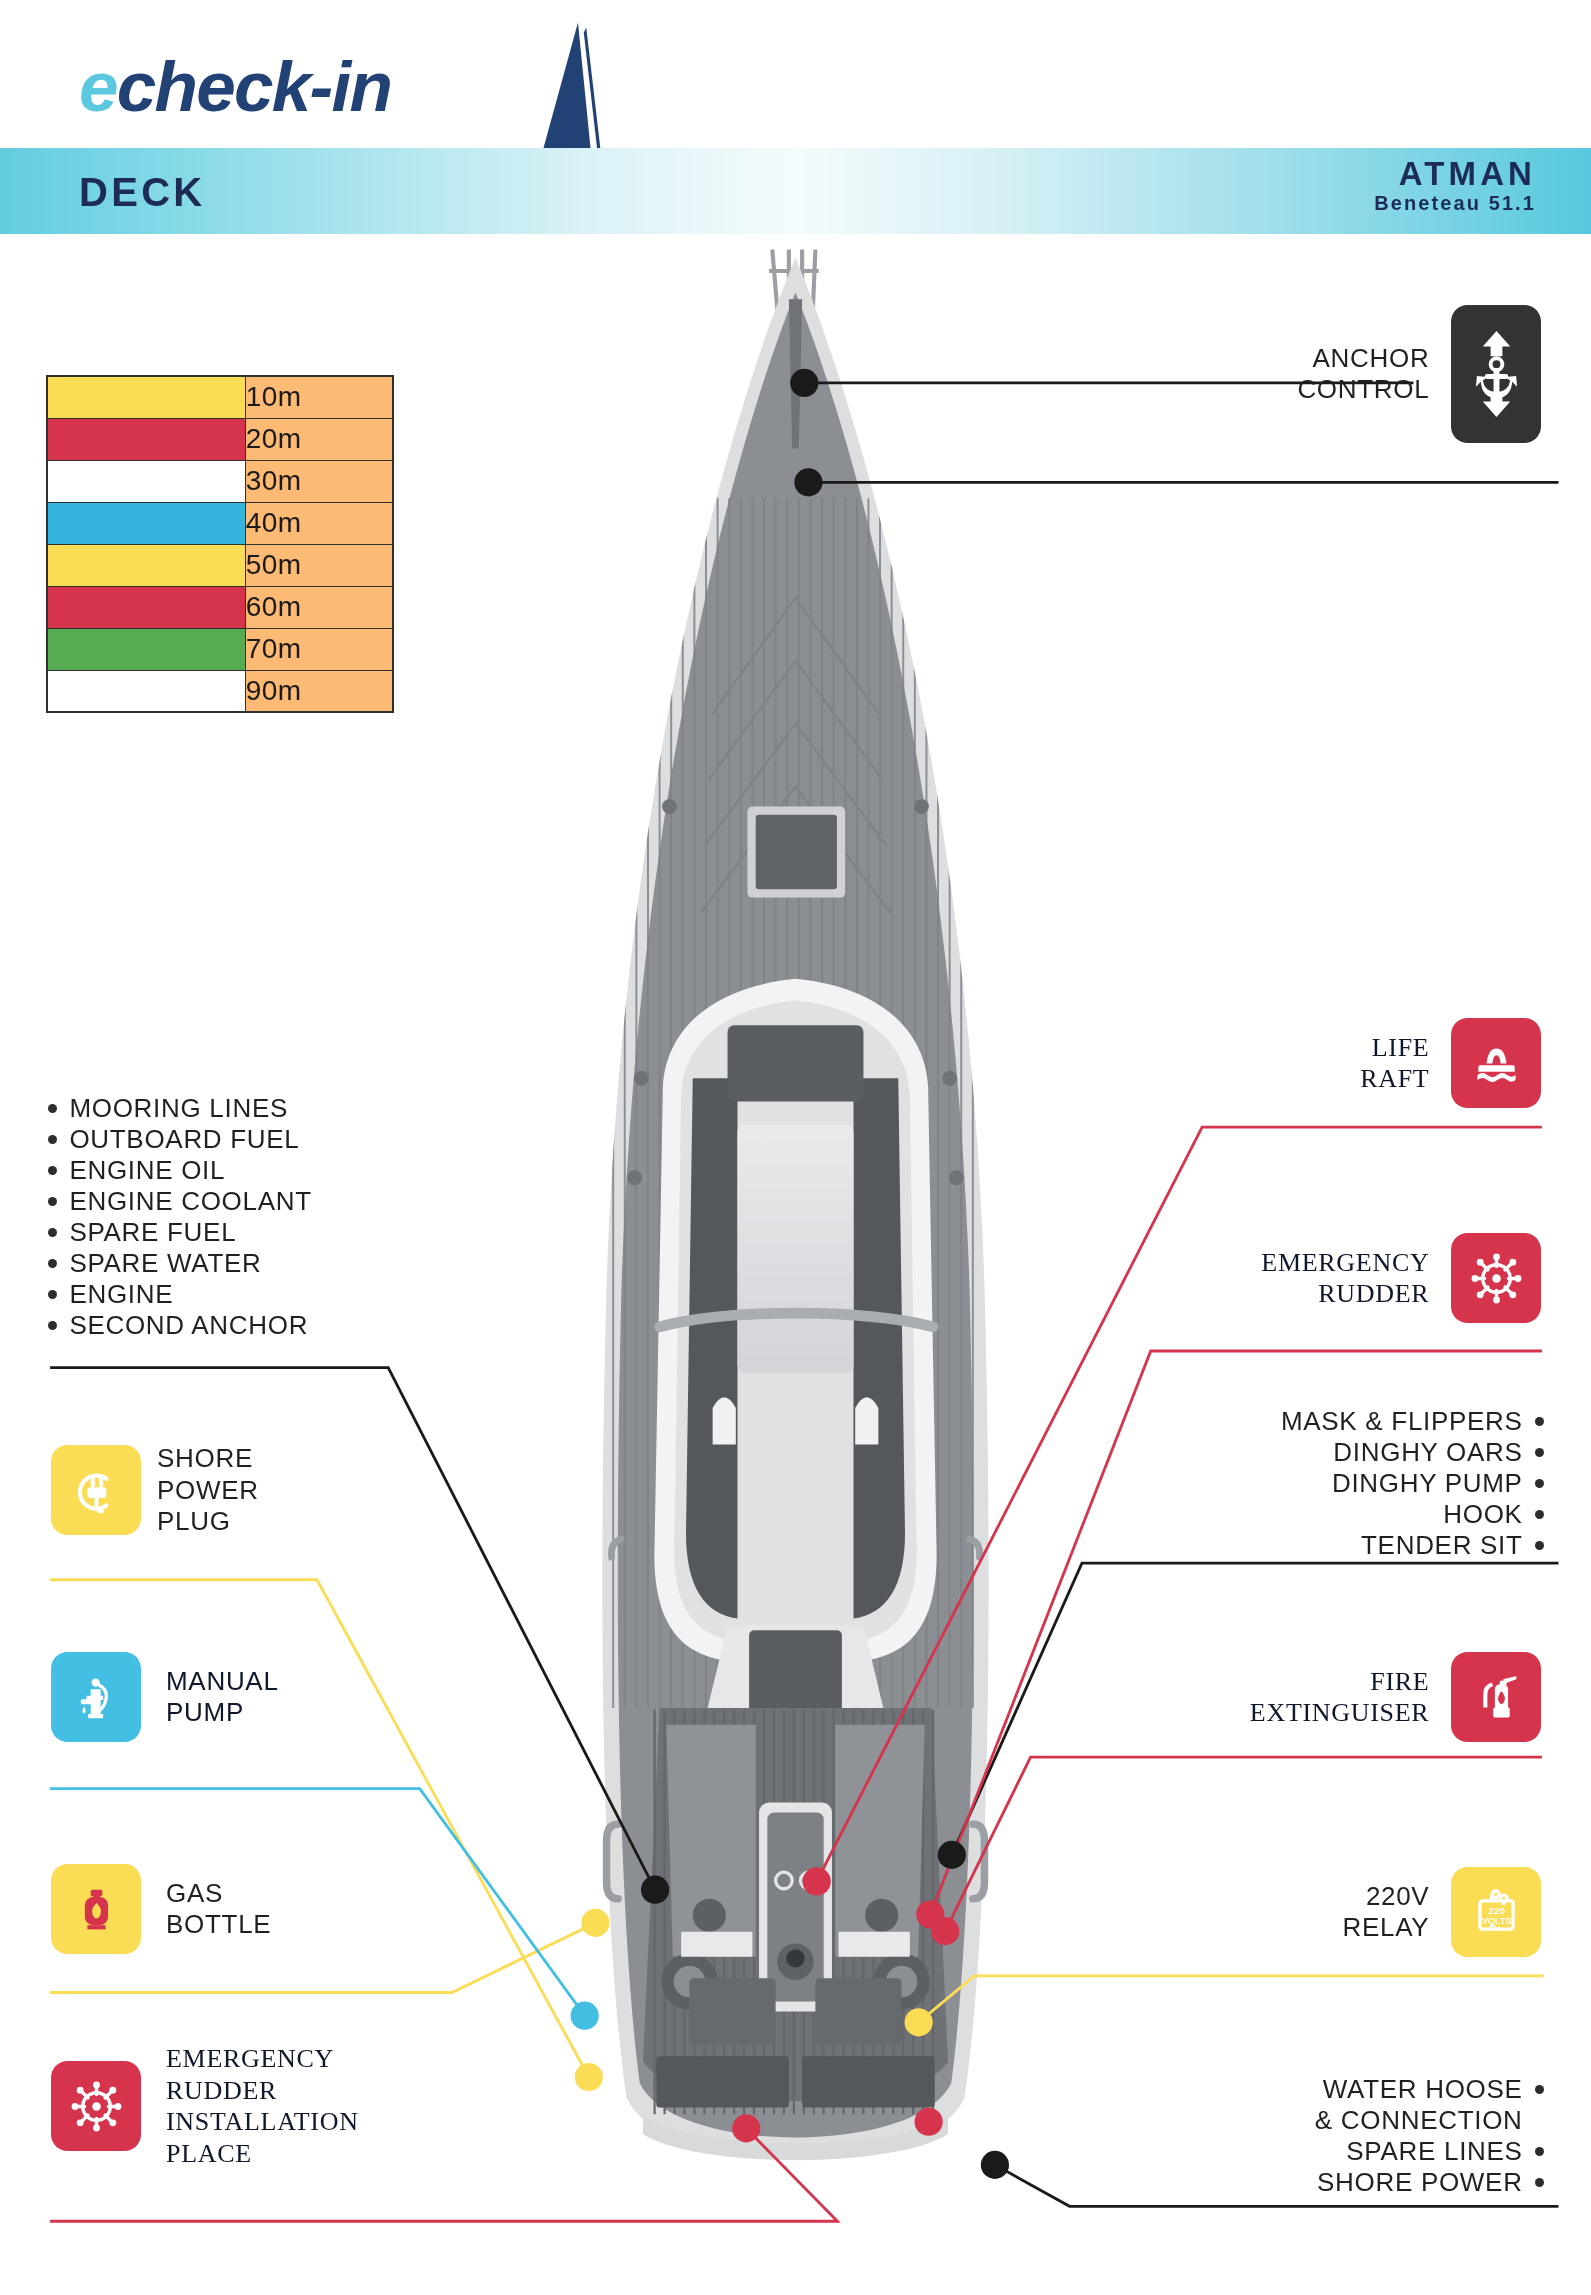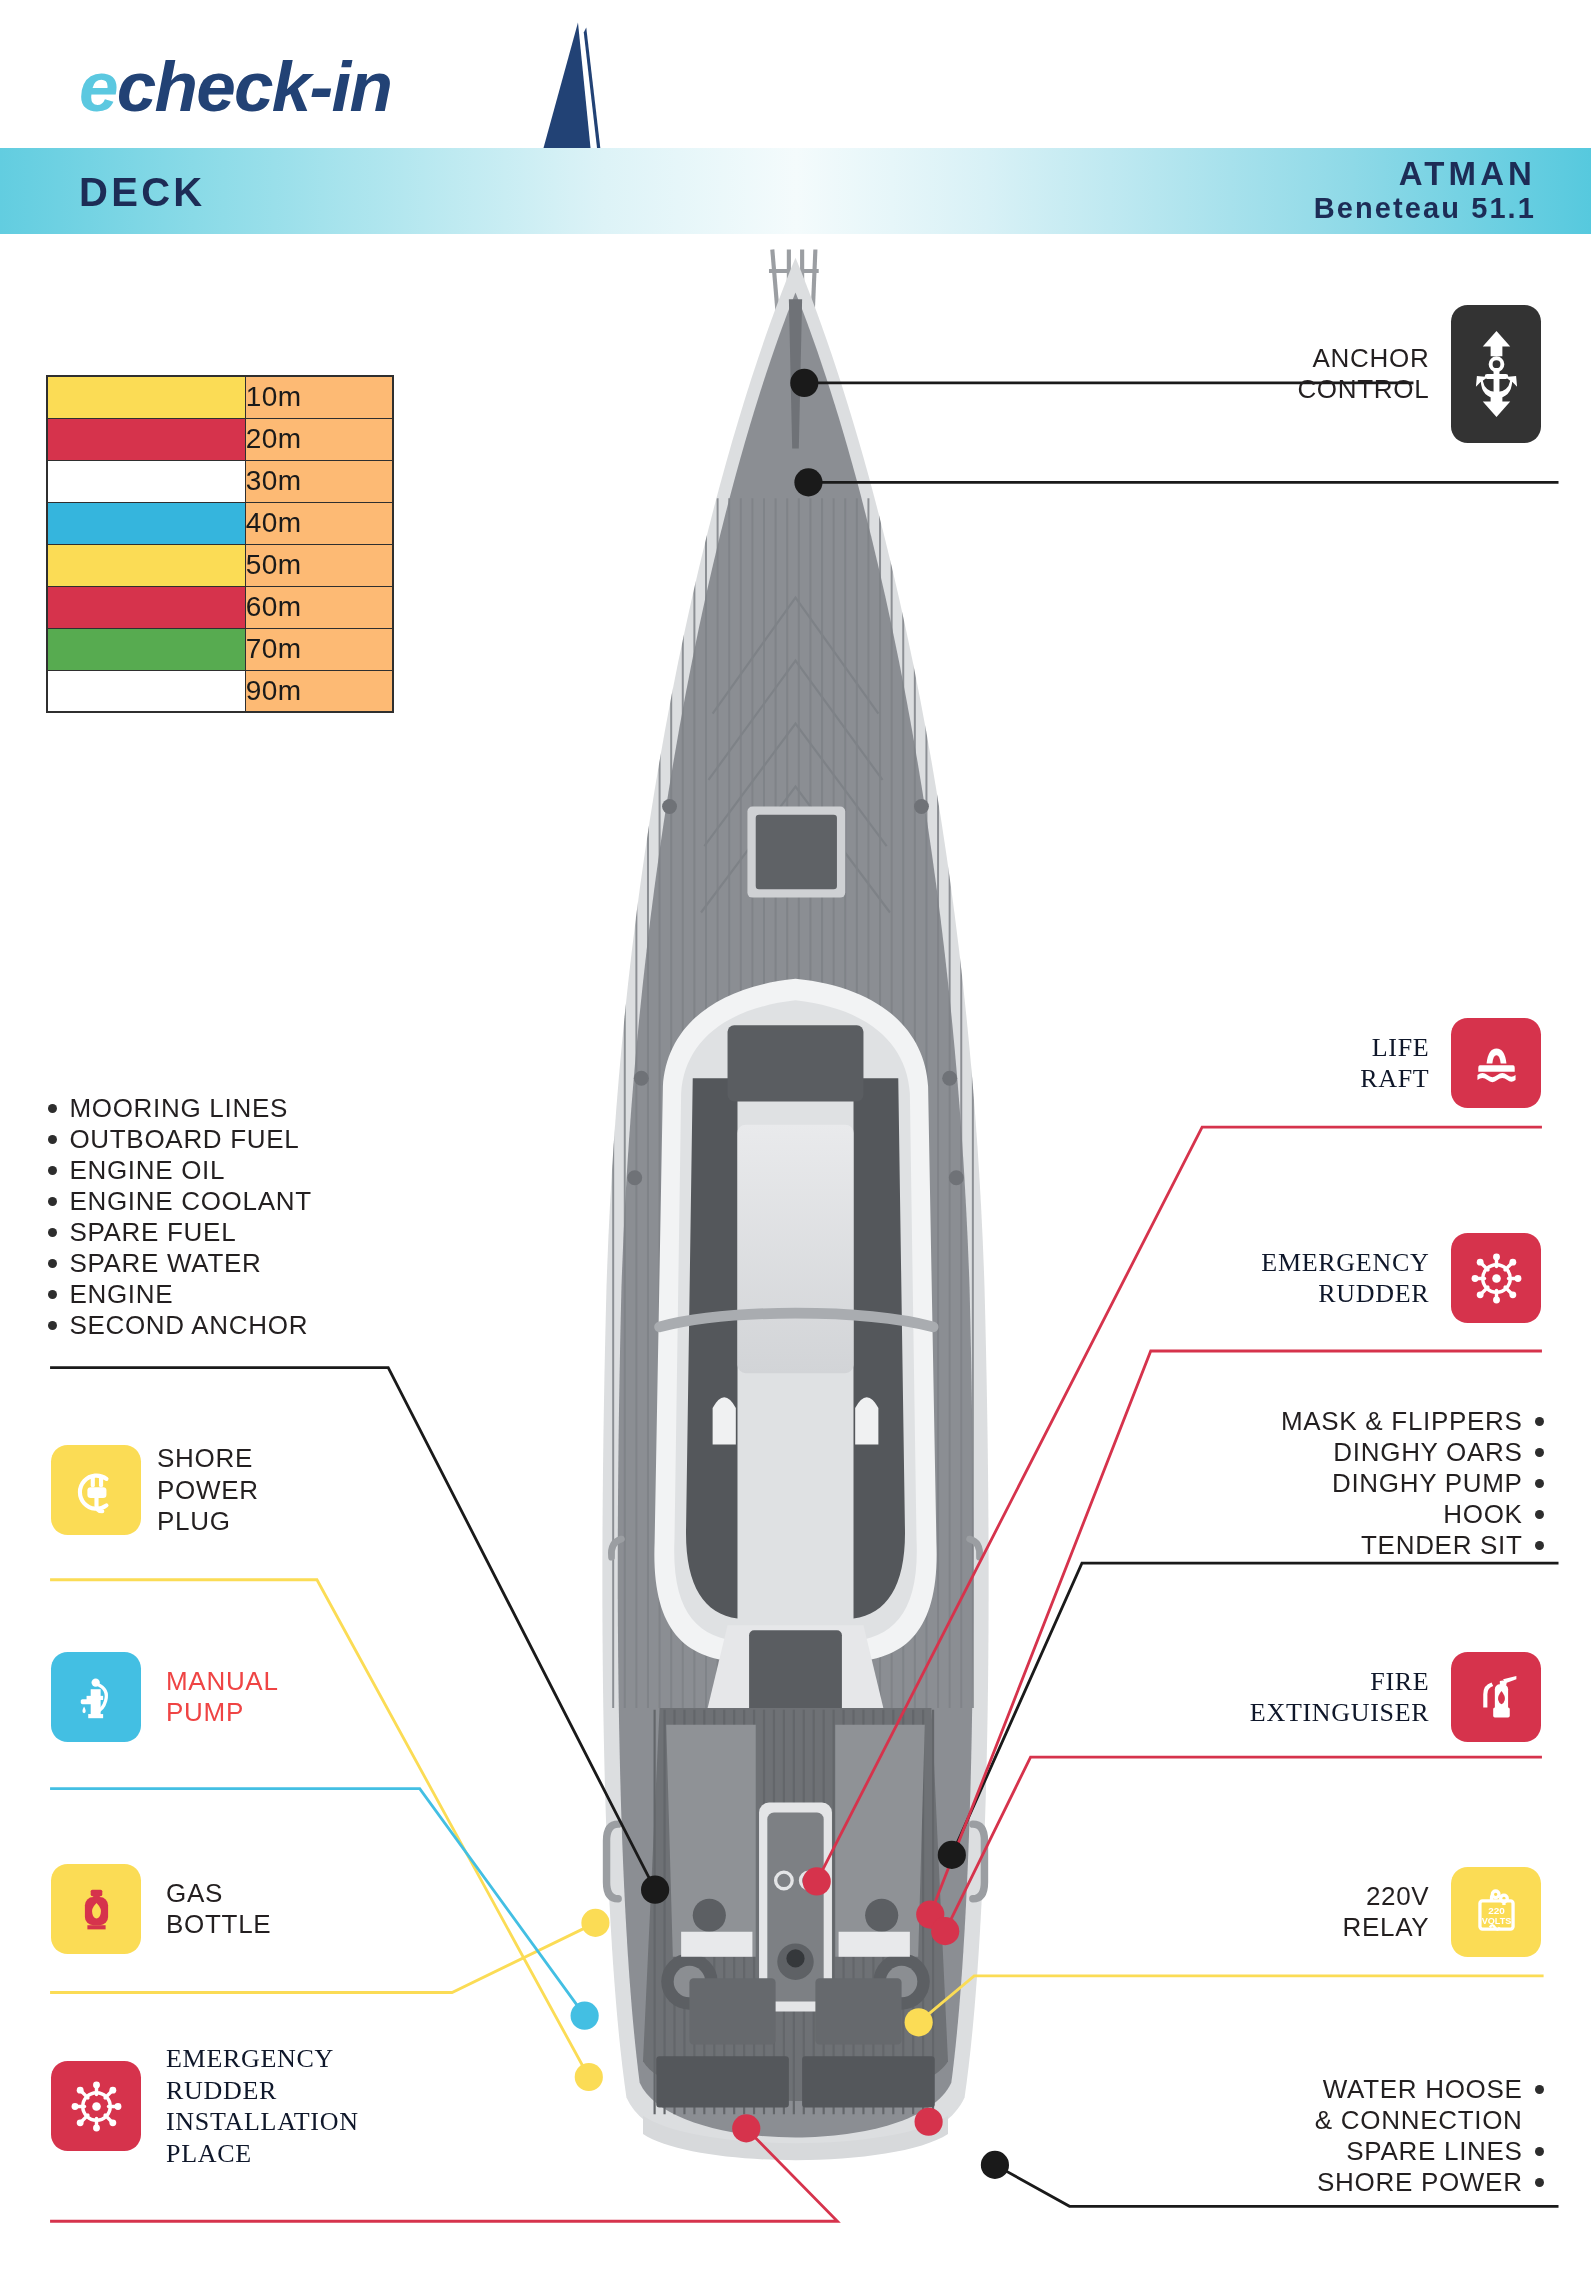--- a/index.html
+++ b/index.html
@@ -32,21 +32,21 @@
   #band {
     position:absolute; left:0; top:148px; width:1592px; height:86px;
     background:linear-gradient(to right,#62cde0 0%,#8fdce8 14%,#ddf3f7 38%,#f4fbfc 50%,#d8f1f6 62%,#8ed9e7 85%,#56c9de 100%);
   }
   #deck-label {
     position:absolute; left:79px; top:21.6px; font-size:40px; font-weight:bold;
     letter-spacing:3.3px; color:#1d2c56;
   }
   #boat-title { position:absolute; right:56px; top:8.3px; text-align:right; color:#1d2c56; }
   #boat-title .t1 { font-size:33px; font-weight:bold; letter-spacing:4.1px; line-height:1.08; }
-  #boat-title .t2 { font-size:29px; font-weight:bold; letter-spacing:2.1px; line-height:1.12; }
+  #boat-title .t2 { font-size:20px; font-weight:bold; letter-spacing:2.1px; line-height:1.12; }
 
   
   #chain-table { position:absolute; left:46px; top:375px; width:348px;
                  border:2.5px solid #2f2f2f; border-collapse:collapse; }
   #chain-table tr { height:42px; }
   #chain-table td { border:1.7px solid #2f2f2f; }
   #chain-table td.swatch { width:199px; }
   #chain-table td.depth {
     width:148px; text-align:left; font-size:28px; color:#1a1a1a; background:#fdba74;
     letter-spacing:0.4px;
@@ -74,21 +74,21 @@
   
   .icon-tile { border-radius:16.6px; display:flex; align-items:center; justify-content:center; }
   .tile-yellow { background:#fbdc55; }
   .tile-cyan   { background:#43bfe3; }
   .tile-red    { background:#d6334c; }
   .tile-dark   { background:#333333; }
 
   .ic-block { position:absolute; display:flex; align-items:center; }
   .ic-label { font-size:26px; letter-spacing:0.7px; line-height:31.5px; }
   .lbl-dark { color:#231f20; }
-  .lbl-cyan { color:#ef4444; }
+  .lbl-cyan { color:#0f172a; }
   .lbl-red  { color:#0f172a;font-family:Liberation Serif, serif; }
 
   
   #ic-shore  { left:51px;  top:1443px; gap:16px; }
   #ic-pump   { left:51px;  top:1652px; gap:25px; }
   #ic-gas    { left:51px;  top:1864px; gap:25px; }
   #ic-erip   { left:51px;  top:2043px; gap:25px; }
   .ic-block .icon-tile { width:90px; height:90px; flex:0 0 auto; }
 
   

